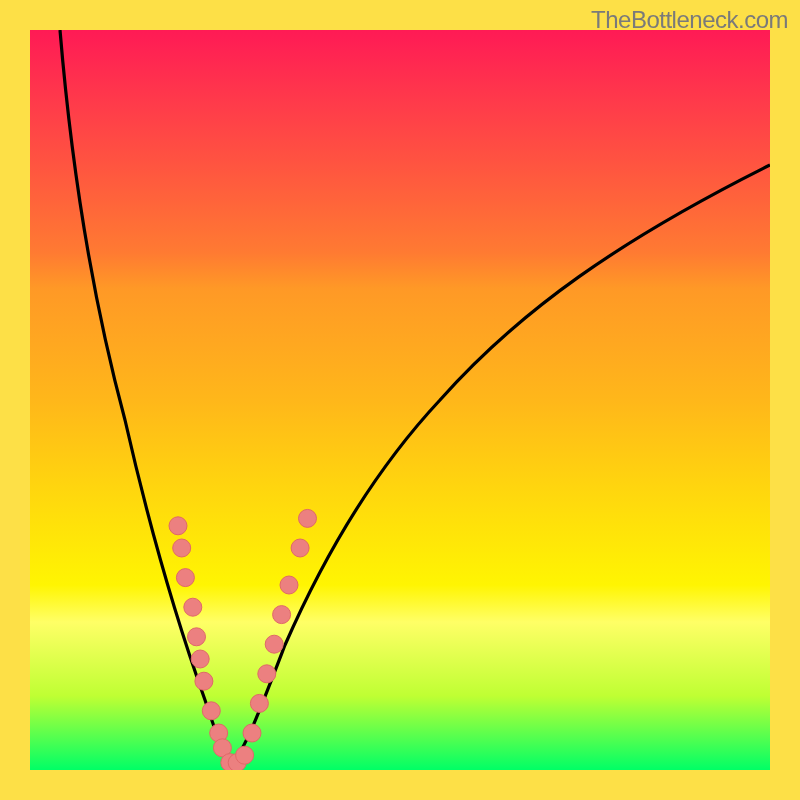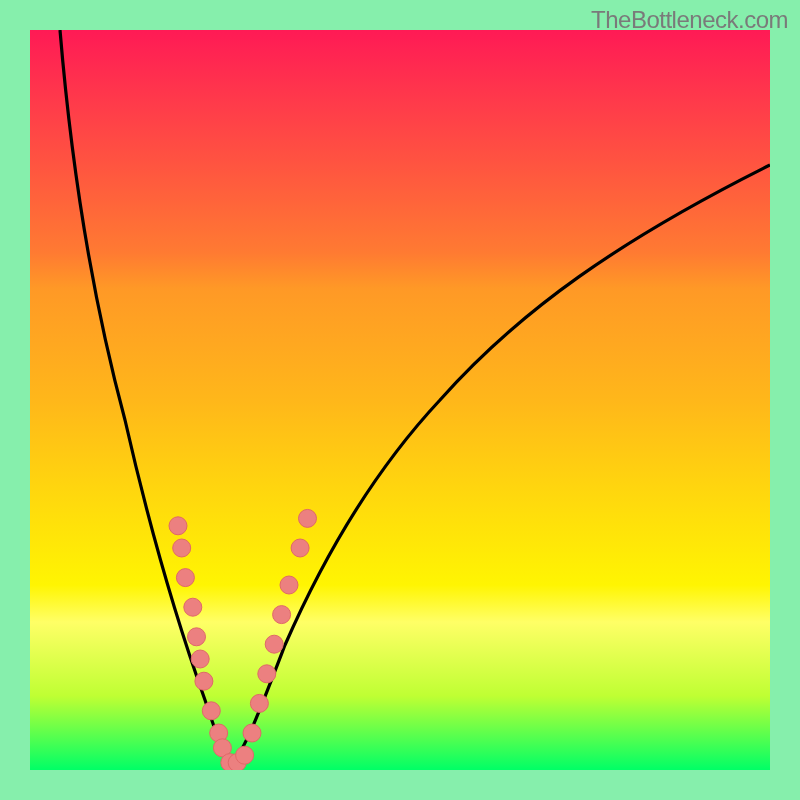--- a/index.html
+++ b/index.html
@@ -1,21 +1,21 @@
 <!DOCTYPE html>
 <html><head>
   <meta charset="utf-8">
   <style>
     * { margin: 0; padding: 0; box-sizing: border-box; }
     html, body { width: 800px; height: 800px; overflow: hidden; }
     .container {
       width: 800px;
       height: 800px;
       position: relative;
-      background: #86efac;
+      background: #fde047;
     }
     .plot-area {
       position: absolute;
       top: 30px;
       left: 30px;
       width: 740px;
       height: 740px;
       background: linear-gradient(
         to bottom,
         #ff1a55 0%,

